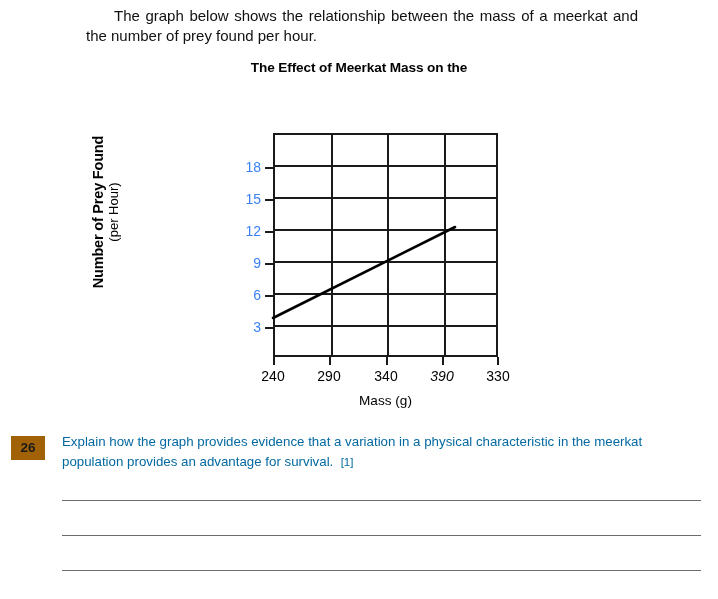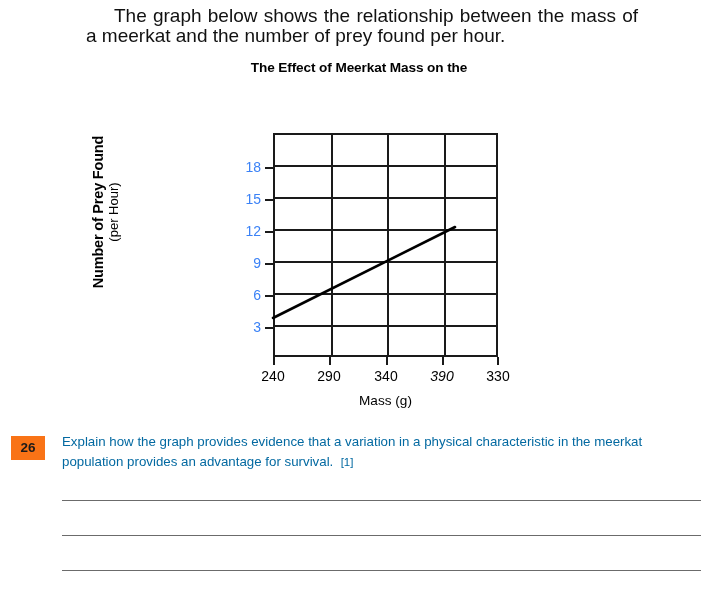--- a/index.html
+++ b/index.html
@@ -15,21 +15,21 @@
     position: relative;
     overflow: hidden;
   }
 
   
   #intro-paragraph {
     position: absolute;
     left: 86px;
     top: 6px;
     width: 552px;
-    font-size: 19px;
+    font-size: 15px;
     line-height: 20px;
     text-align: justify;
     text-justify: inter-word;
     color: #111;
   }
   #intro-paragraph .indent {
     display: inline-block;
     width: 28px;
   }
 
@@ -177,21 +177,21 @@
     left: 0;
     top: 432px;
     width: 718px;
   }
   #question-number {
     position: absolute;
     left: 11px;
     top: 4px;
     width: 34px;
     height: 24px;
-    background: #f97316;
+    background: #a16207;
     color: #1a1a1a;
     font-size: 13.5px;
     font-weight: bold;
     text-align: center;
     line-height: 24px;
   }
   #question-text {
     position: absolute;
     left: 62px;
     top: 0px;

